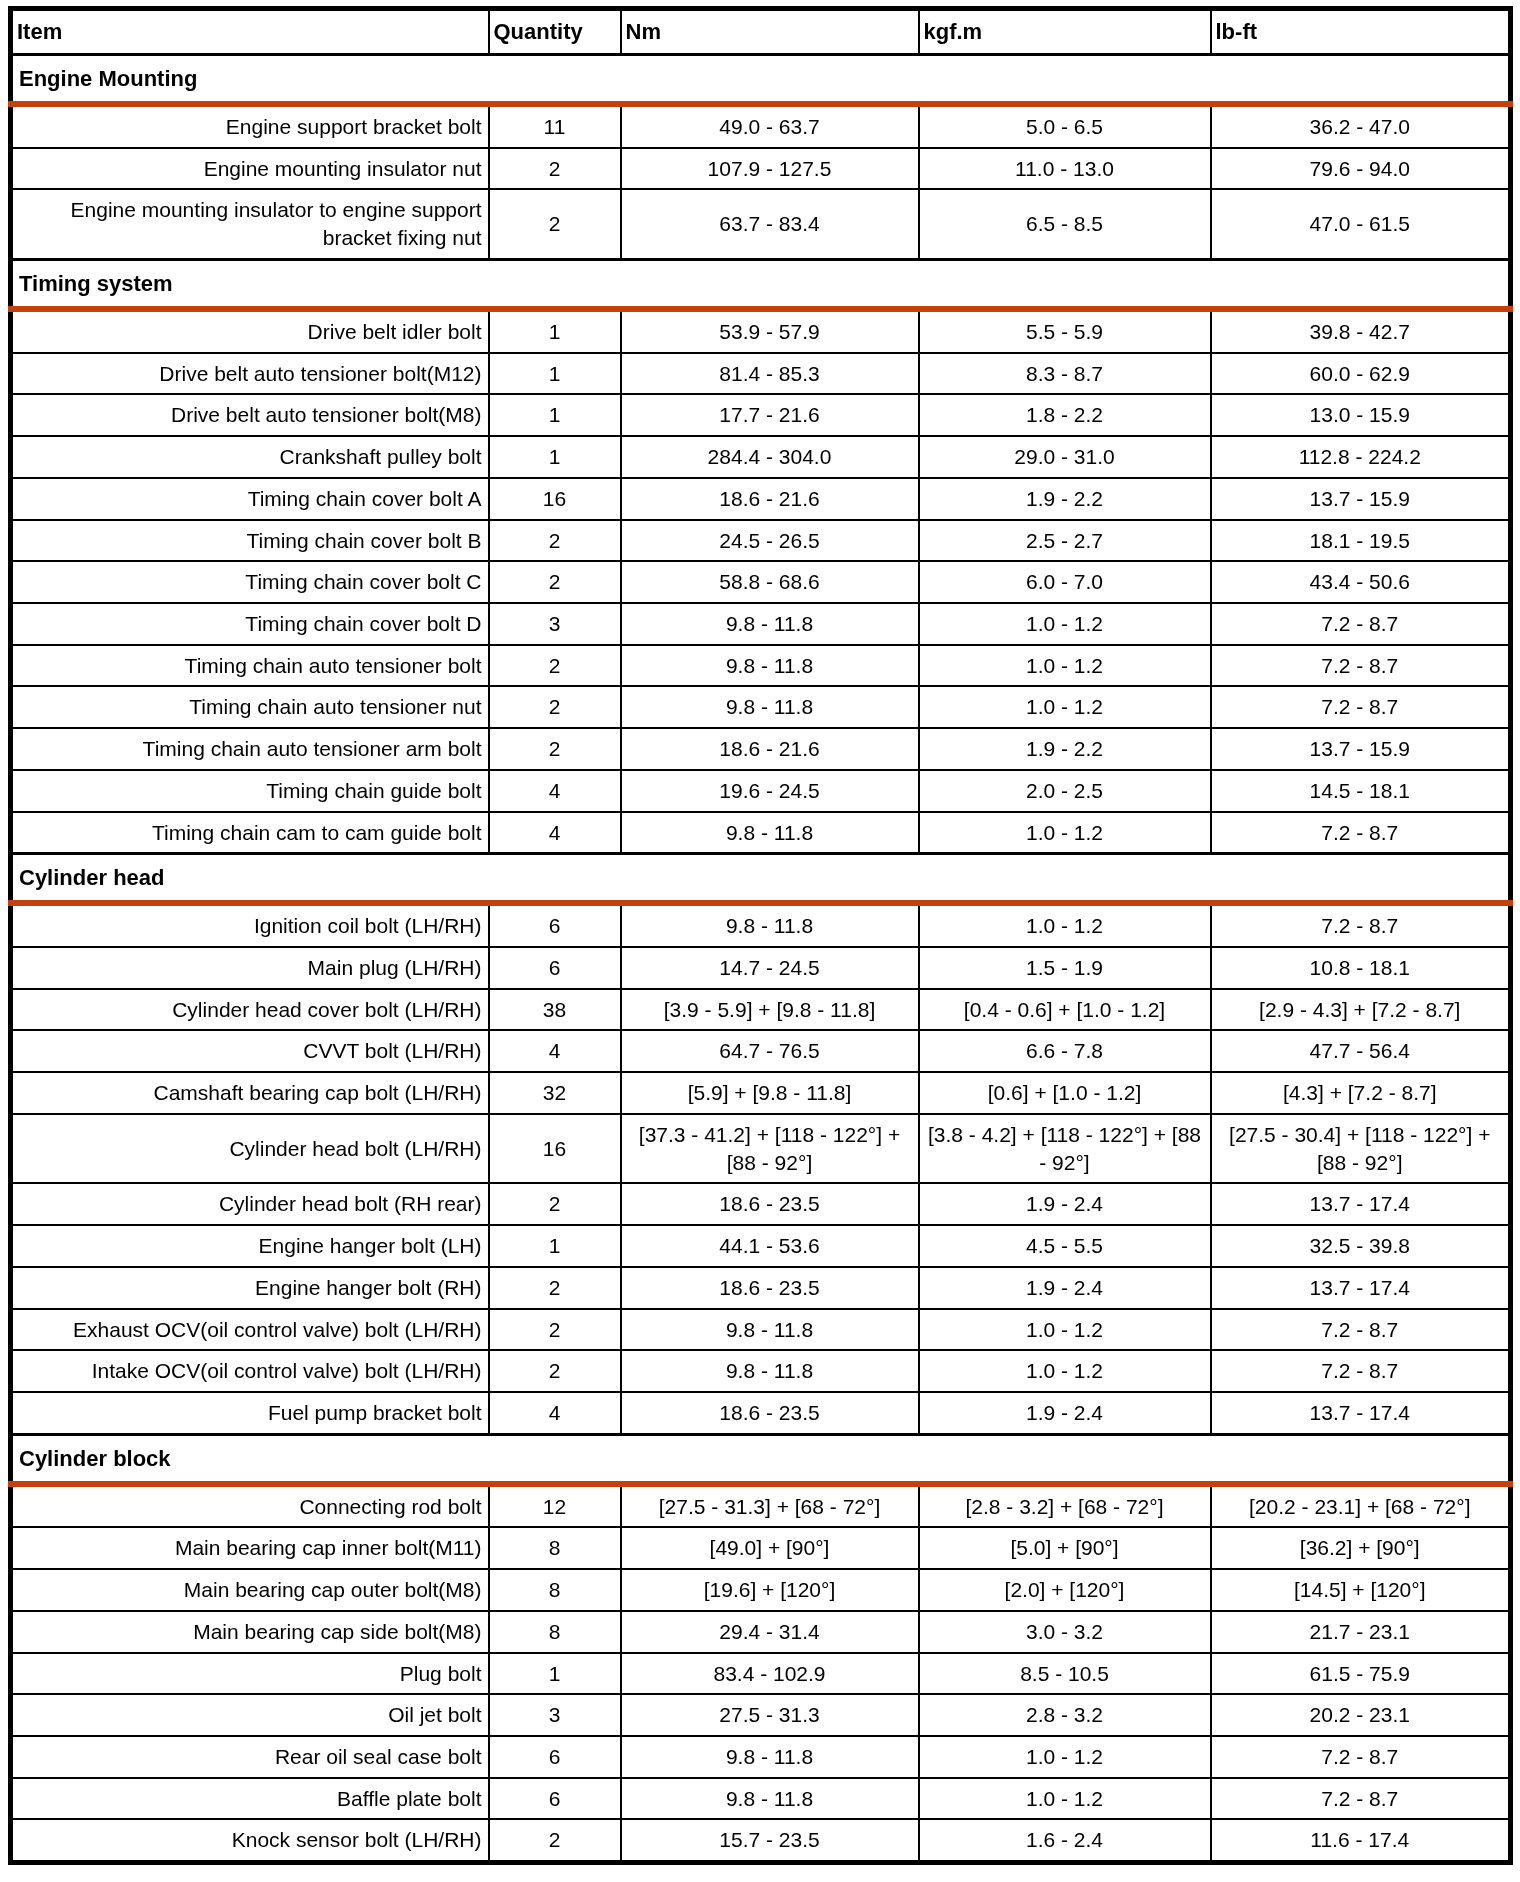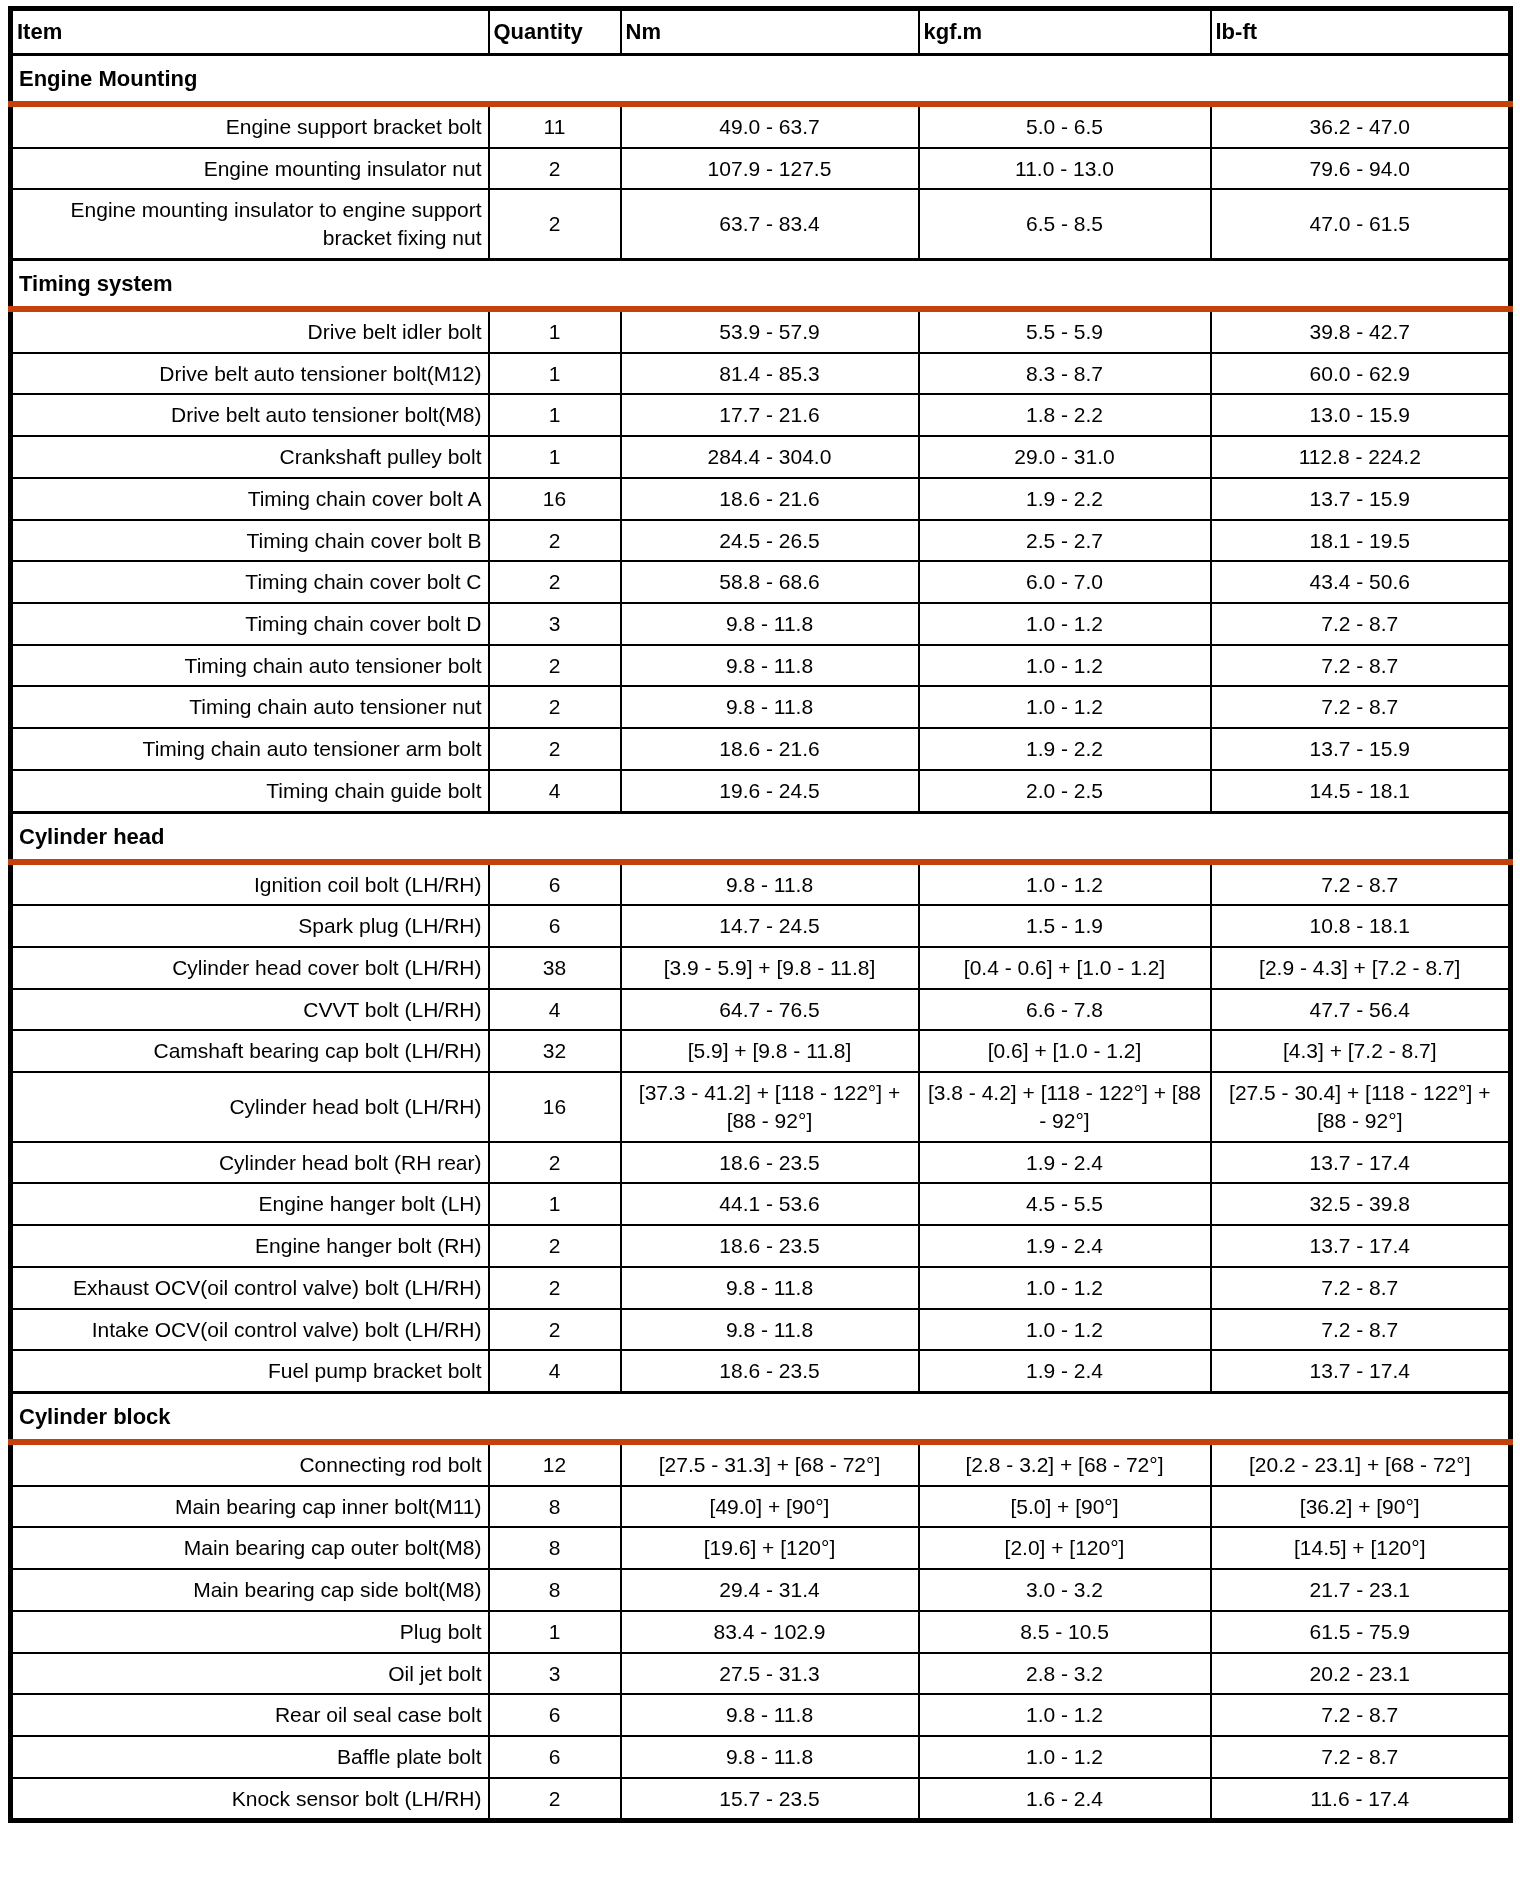--- a/index.html
+++ b/index.html
@@ -183,33 +183,40 @@
         <td class="c">1.9 - 2.2</td>
         <td class="c">13.7 - 15.9</td>
       </tr>
       <tr>
         <td class="item">Timing chain guide bolt</td>
         <td class="c">4</td>
         <td class="c">19.6 - 24.5</td>
         <td class="c">2.0 - 2.5</td>
         <td class="c">14.5 - 18.1</td>
       </tr>
+      <tr>
+        <td class="item">Timing chain cam to cam guide bolt</td>
+        <td class="c">4</td>
+        <td class="c">9.8 - 11.8</td>
+        <td class="c">1.0 - 1.2</td>
+        <td class="c">7.2 - 8.7</td>
+      </tr>
 
       <tr class="section">
         <td colspan="5">Cylinder head</td>
       </tr>
       <tr>
         <td class="item">Ignition coil bolt (LH/RH)</td>
         <td class="c">6</td>
         <td class="c">9.8 - 11.8</td>
         <td class="c">1.0 - 1.2</td>
         <td class="c">7.2 - 8.7</td>
       </tr>
       <tr>
-        <td class="item">Spark plug (LH/RH)</td>
+        <td class="item">Main plug (LH/RH)</td>
         <td class="c">6</td>
         <td class="c">14.7 - 24.5</td>
         <td class="c">1.5 - 1.9</td>
         <td class="c">10.8 - 18.1</td>
       </tr>
       <tr>
         <td class="item">Cylinder head cover bolt (LH/RH)</td>
         <td class="c">38</td>
         <td class="c">[3.9 - 5.9] + [9.8 - 11.8]</td>
         <td class="c">[0.4 - 0.6] + [1.0 - 1.2]</td>

